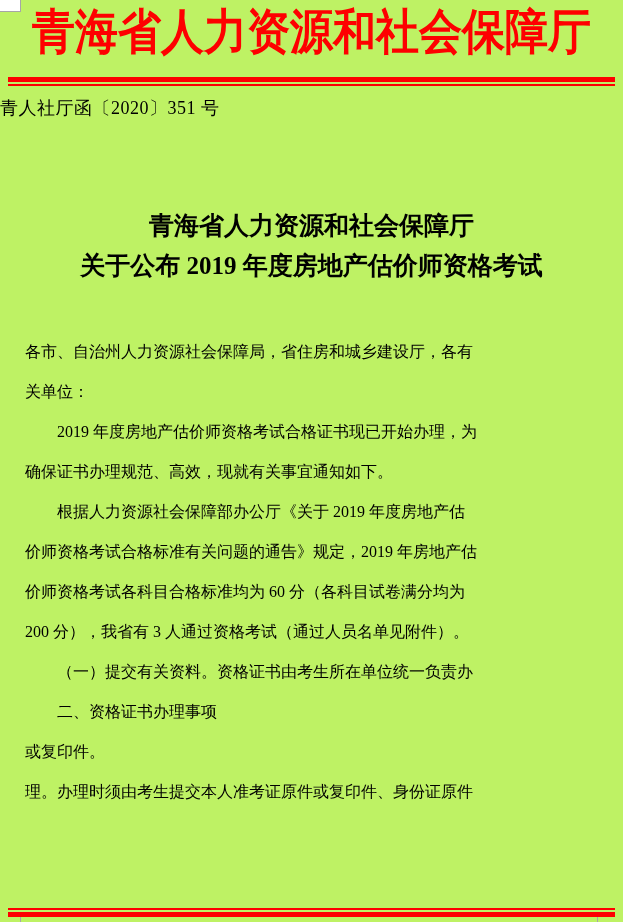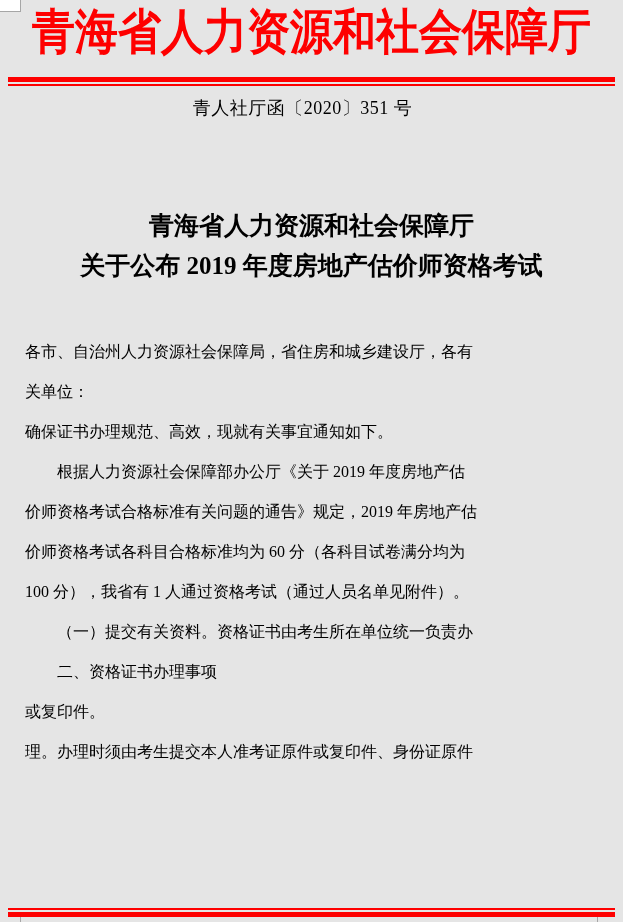--- a/index.html
+++ b/index.html
@@ -1,21 +1,21 @@
 <!DOCTYPE html>
 <html><head>
 <meta charset="utf-8">
 <style>
   * { margin: 0; padding: 0; box-sizing: border-box; }
   html, body { background: #ffffff; }
   .page {
     position: relative;
     width: 623px;
     height: 922px;
-    background: #e5e5e5;
+    background: #bef264;
     overflow: hidden;
     font-family: "Liberation Serif", "DejaVu Serif", serif;
     color: #000000;
   }
   .corner-box {
     position: absolute;
     top: 0; left: 0;
     width: 21px; height: 12px;
     border-right: 1px solid #a6a6a6;
     border-bottom: 1px solid #a6a6a6;
@@ -33,21 +33,21 @@
     transform-origin: center top;
     letter-spacing: 0px;
   }
   .rule-wrap { margin: 20px 8px 0 8px; }
   .rule-thick { height: 5px; background: #fe0000; }
   .rule-gap { height: 2px; }
   .rule-thin { height: 1.5px; background: #fe0000; }
   .doc-number {
     margin-top: 12px;
     padding-right: 18px;
-    text-align: center;
+    text-align: left;
     font-size: 18px;
     line-height: 20px;
     letter-spacing: 0.5px;
   }
   .notice-title {
     margin-top: 88px;
     text-align: center;
     font-weight: bold;
     font-size: 25px;
     line-height: 40px;
@@ -95,25 +95,26 @@
   <div class="doc-number">青人社厅函〔2020〕351 号</div>
 
   <div class="notice-title">
     <div class="title-line">青海省人力资源和社会保障厅</div>
     <div class="title-line">关于公布 2019 年度房地产估价师资格考试</div>
   </div>
 
   <div class="doc-body">
     <div class="doc-line">各市、自治州人力资源社会保障局，省住房和城乡建设厅，各有</div>
     <div class="doc-line">关单位：</div>
+    <div class="doc-line indent">2019 年度房地产估价师资格考试合格证书现已开始办理，为</div>
     <div class="doc-line">确保证书办理规范、高效，现就有关事宜通知如下。</div>
     <div class="doc-line indent">根据人力资源社会保障部办公厅《关于 2019 年度房地产估</div>
     <div class="doc-line">价师资格考试合格标准有关问题的通告》规定，2019 年房地产估</div>
     <div class="doc-line">价师资格考试各科目合格标准均为 60 分（各科目试卷满分均为</div>
-    <div class="doc-line">100 分），我省有 1 人通过资格考试（通过人员名单见附件）。</div>
+    <div class="doc-line">200 分），我省有 3 人通过资格考试（通过人员名单见附件）。</div>
     <div class="doc-line indent">（一）提交有关资料。资格证书由考生所在单位统一负责办</div>
     <div class="doc-line indent">二、资格证书办理事项</div>
     <div class="doc-line">或复印件。</div>
     <div class="doc-line">理。办理时须由考生提交本人准考证原件或复印件、身份证原件</div>
   </div>
 
   <div class="footer-rules">
     <div class="rule-thin"></div>
     <div class="rule-gap"></div>
     <div class="rule-thick"></div>

